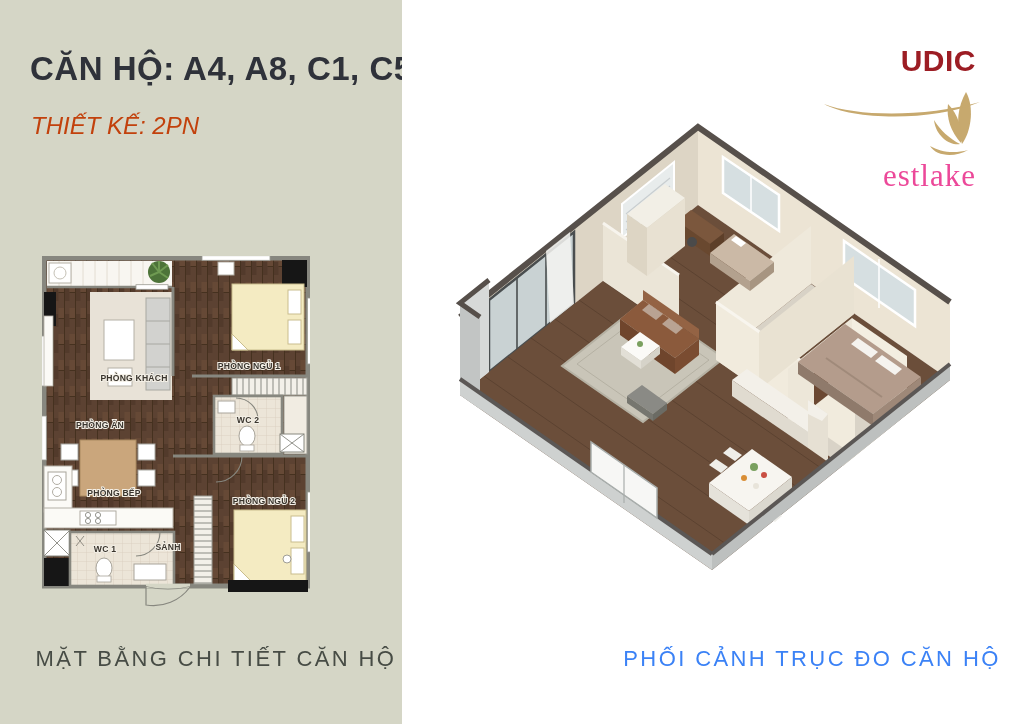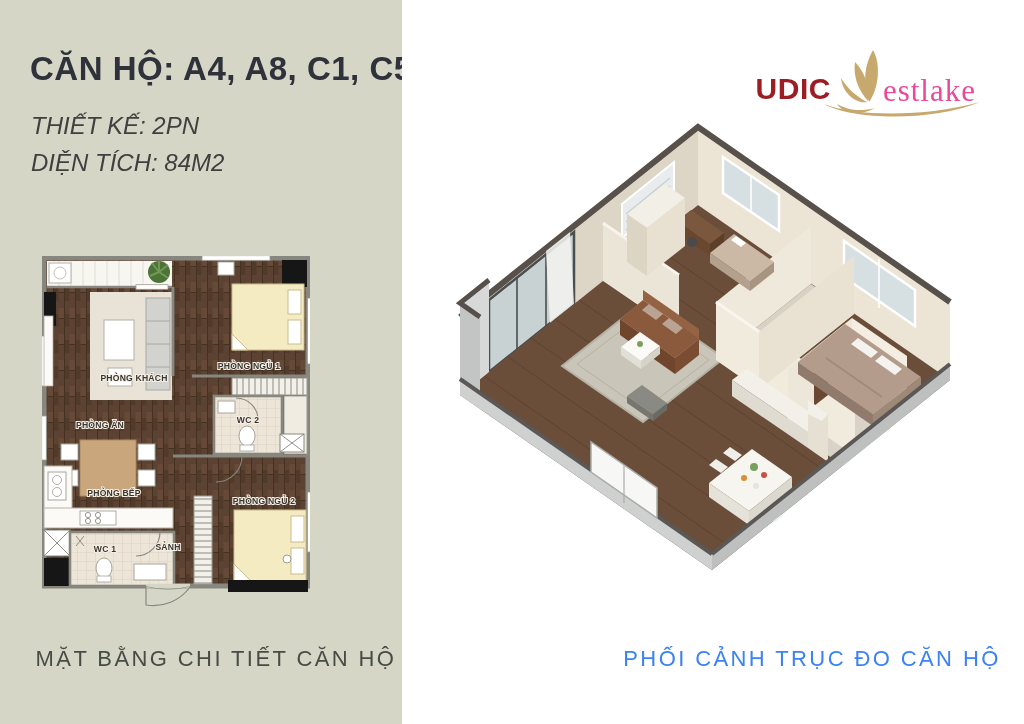--- a/index.html
+++ b/index.html
@@ -17,35 +17,35 @@
   }
 
   .page-title {
     position:absolute; left:30px; top:50px; width:372px;
     font-size:33px; font-weight:bold; letter-spacing:.5px;
     color:#2f323a; white-space:nowrap;
   }
   .spec-line {
     position:absolute; left:31px; width:340px;
     font-size:24px; font-style:italic; font-weight:500;
-    color:#404040; white-space:nowrap;
+    color:#c2410c; white-space:nowrap;
   }
   .spec-design { top:112px; }
   .spec-area { top:149px; }
 
   .plan-wrap { position:absolute; left:42px; top:256px; width:268px; height:352px; }
 
   .panel-caption {
     position:absolute; bottom:52px; font-size:22px; letter-spacing:2.4px;
     color:#474c45; text-align:center; white-space:nowrap;
   }
   .caption-left { left:0; width:432px; }
   .caption-right { left:210px; width:400px; color:#3b82f6; }
 
-  .brand-logo { position:absolute; right:48px; top:46px; height:72px; display:flex; align-items:flex-end; }
+  .brand-logo { position:absolute; right:48px; top:46px; height:72px; display:flex; align-items:flex-end;flex-direction:column; }
   .brand-udic {
     font-size:30px; font-weight:bold; letter-spacing:.5px; color:#9c1d24;
     line-height:1; padding-bottom:14px;
   }
   .lotus-wrap { position:relative; width:56px; height:70px; margin:0 -8px 0 4px; }
   .brand-estlake {
     font-family:"Liberation Serif", serif; font-size:31px; color:#ec4899;
     line-height:1; padding-bottom:12px; letter-spacing:1px;
   }
   .swoosh-svg { position:absolute; right:-6px; bottom:-2px; width:160px; height:20px; }
@@ -60,21 +60,20 @@
 </style>
 </head>
 <body>
 
 <div class="page">
 
   <div class="left-panel">
 
     <h1 class="page-title">CĂN HỘ: A4, A8, C1, C5</h1>
     <div class="spec-line spec-design">THIẾT KẾ: 2PN</div>
-    <div class="spec-line spec-area">DIỆN TÍCH: 84M2</div>
 
     <div class="plan-wrap">
       <svg width="268" height="352" viewBox="0 0 268 352">
         <defs>
           <pattern id="wood" width="11" height="26" patternUnits="userSpaceOnUse">
             <rect width="11" height="26" fill="#5c4232"></rect>
             <rect x="0" y="6" width="5.5" height="13" fill="#523a2b"></rect>
             <rect x="5.5" y="0" width="5.5" height="10" fill="#66493" opacity="0"></rect>
             <rect x="5.5" y="0" width="5.5" height="10" fill="#664936"></rect>
             <rect x="0" width="1" height="26" fill="#45311f"></rect>

